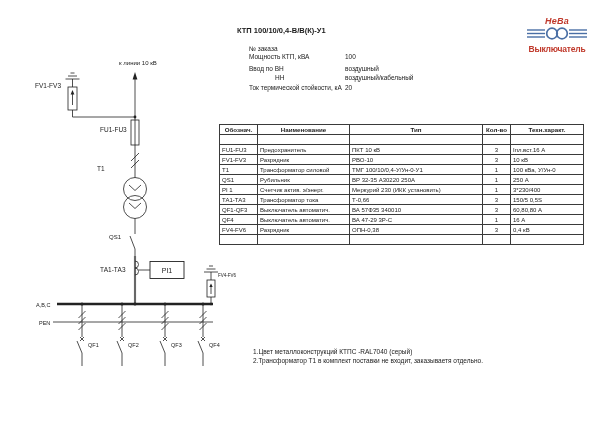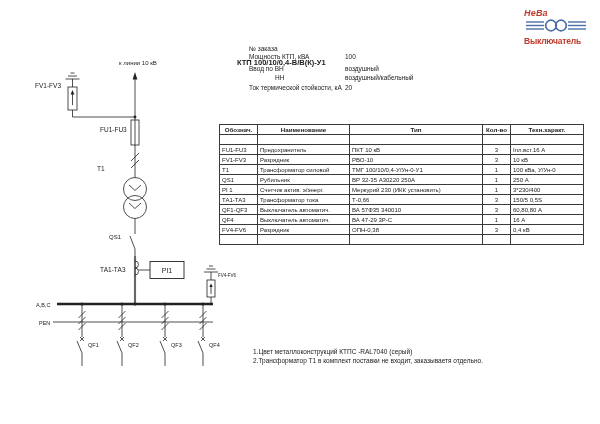--- a/index.html
+++ b/index.html
@@ -1,32 +1,32 @@
 <!DOCTYPE html>
 <html><head>
 <meta charset="utf-8">
 <style>
   html,body{margin:0;padding:0;background:#fff;}
   .sheet{position:relative;width:600px;height:424px;background:#fff;overflow:hidden;
          font-family:"Liberation Sans",sans-serif;color:#1a1a1a;}
-  .title{position:absolute;left:237px;top:26px;font-size:7.5px;font-weight:bold;white-space:nowrap;margin-top:32px;}
+  .title{position:absolute;left:237px;top:26px;font-size:7.5px;font-weight:bold;white-space:nowrap;}
   .info{position:absolute;left:249px;top:0;font-size:6.5px;}
   .info-row{position:absolute;left:0;white-space:nowrap;}
   .info-row .lbl{display:inline-block;}
   .info-row .val{position:absolute;left:96px;white-space:nowrap;}
   .indent{padding-left:26px;}
   table.spec{position:absolute;left:219px;top:124px;width:364px;border-collapse:collapse;
              table-layout:fixed;font-size:6px;}
   table.spec th,table.spec td{border:1px solid #3a3a3a;padding:0 0 0 2px;height:9px;
              overflow:hidden;white-space:nowrap;font-weight:normal;text-align:left;}
   table.spec th{font-weight:bold;text-align:center;font-size:6.2px;padding:0;}
   table.spec td:nth-child(4){text-align:center;padding:0;}
   .c0{width:38px}.c1{width:92px}.c2{width:133px}.c3{width:28px}.c4{width:73px}
   .notes{position:absolute;left:253px;top:348px;font-size:6.5px;line-height:8.5px;white-space:nowrap;}
-  .logo{position:absolute;left:524px;top:9px;width:66px;text-align:left;line-height:1;}
+  .logo{position:absolute;left:524px;top:17px;width:66px;text-align:center;line-height:1;}
   .logo-neva{font-size:9px;font-weight:bold;font-style:italic;letter-spacing:0.2px;}
   .logo-el{font-size:8.5px;font-weight:bold;letter-spacing:-0.2px;margin-top:1px;}
   svg.diagram{position:absolute;left:0;top:0;}
   svg text{font-family:"Liberation Sans",sans-serif;fill:#1a1a1a;}
   .ln{stroke:#222;stroke-width:0.8;fill:none;}
   .thick{stroke:#222;stroke-width:2.4;fill:none;}
   .gray{stroke:#979797;stroke-width:2.2;fill:none;}
   .dot{fill:#222;stroke:none;}
 </style>
 </head>

